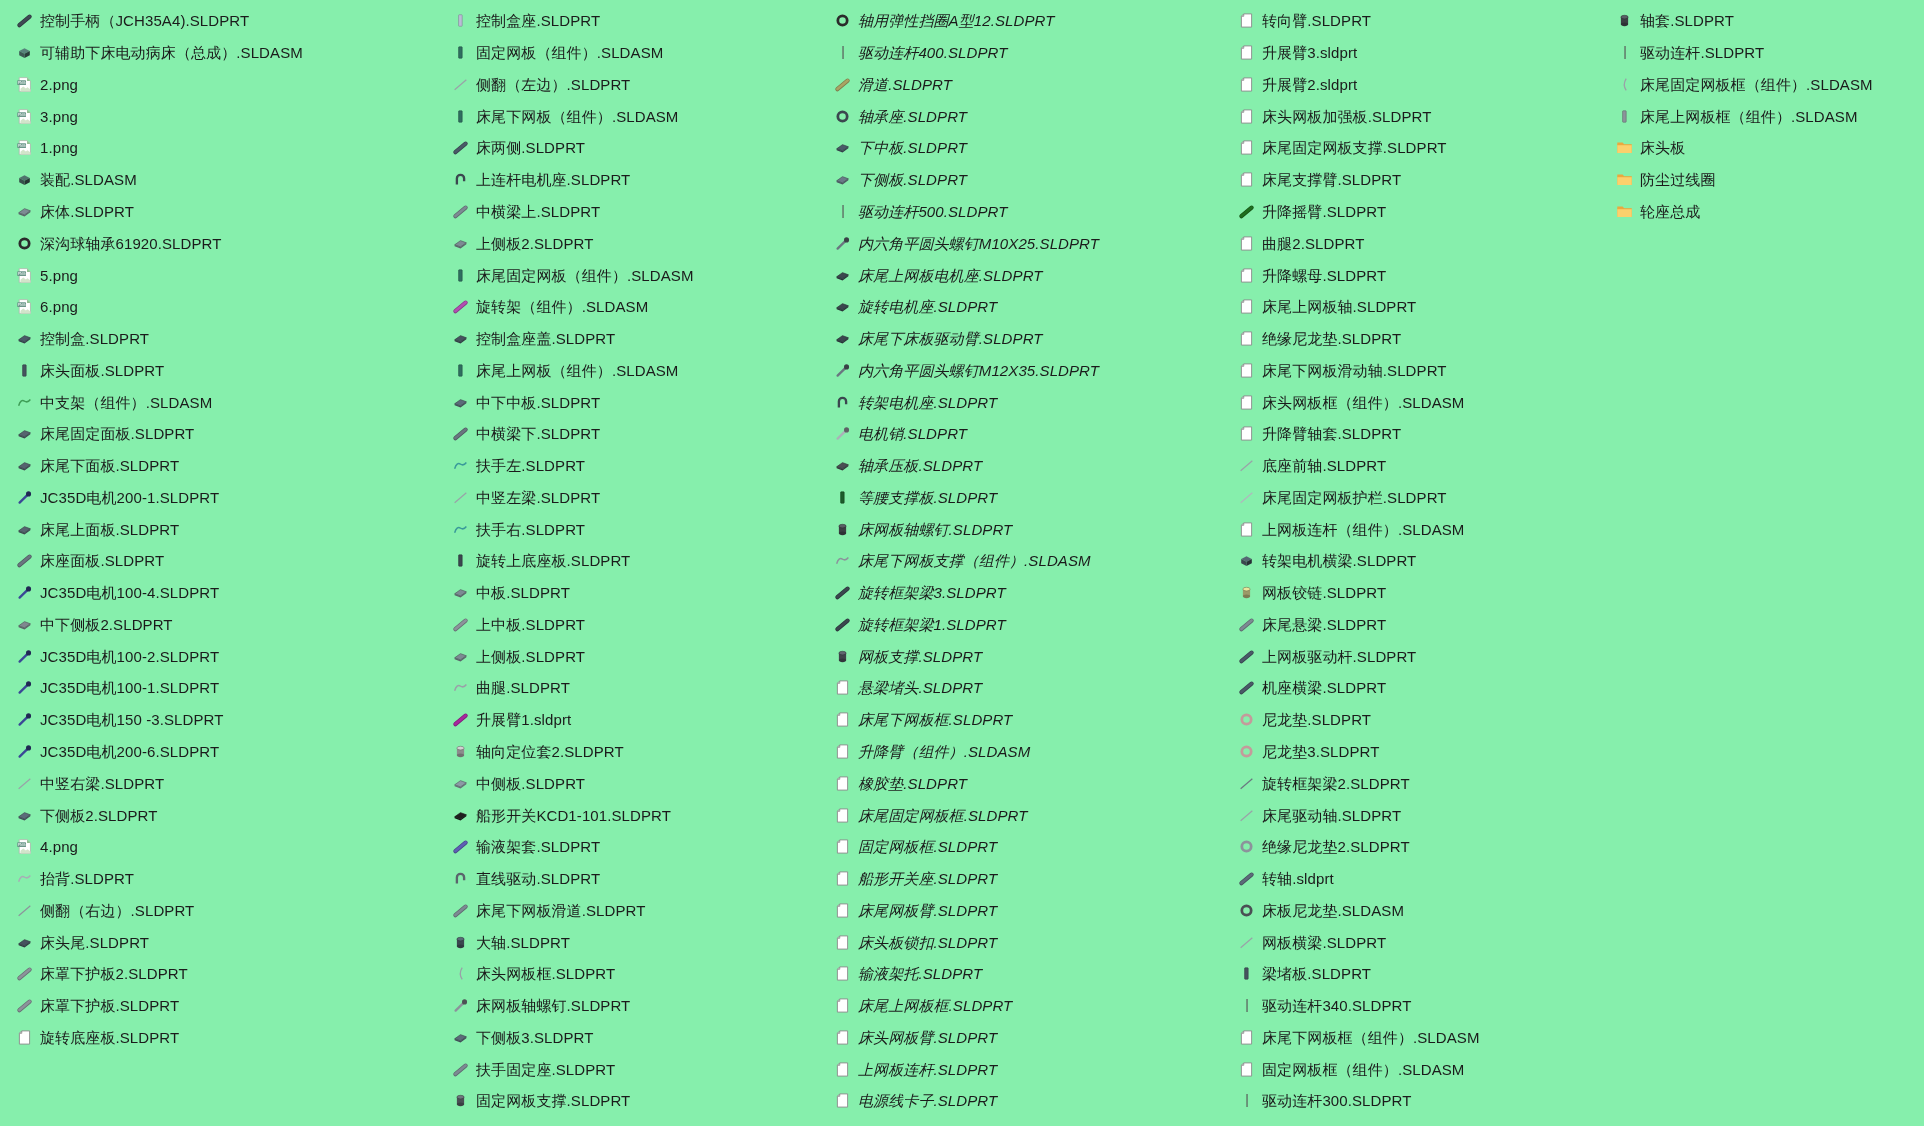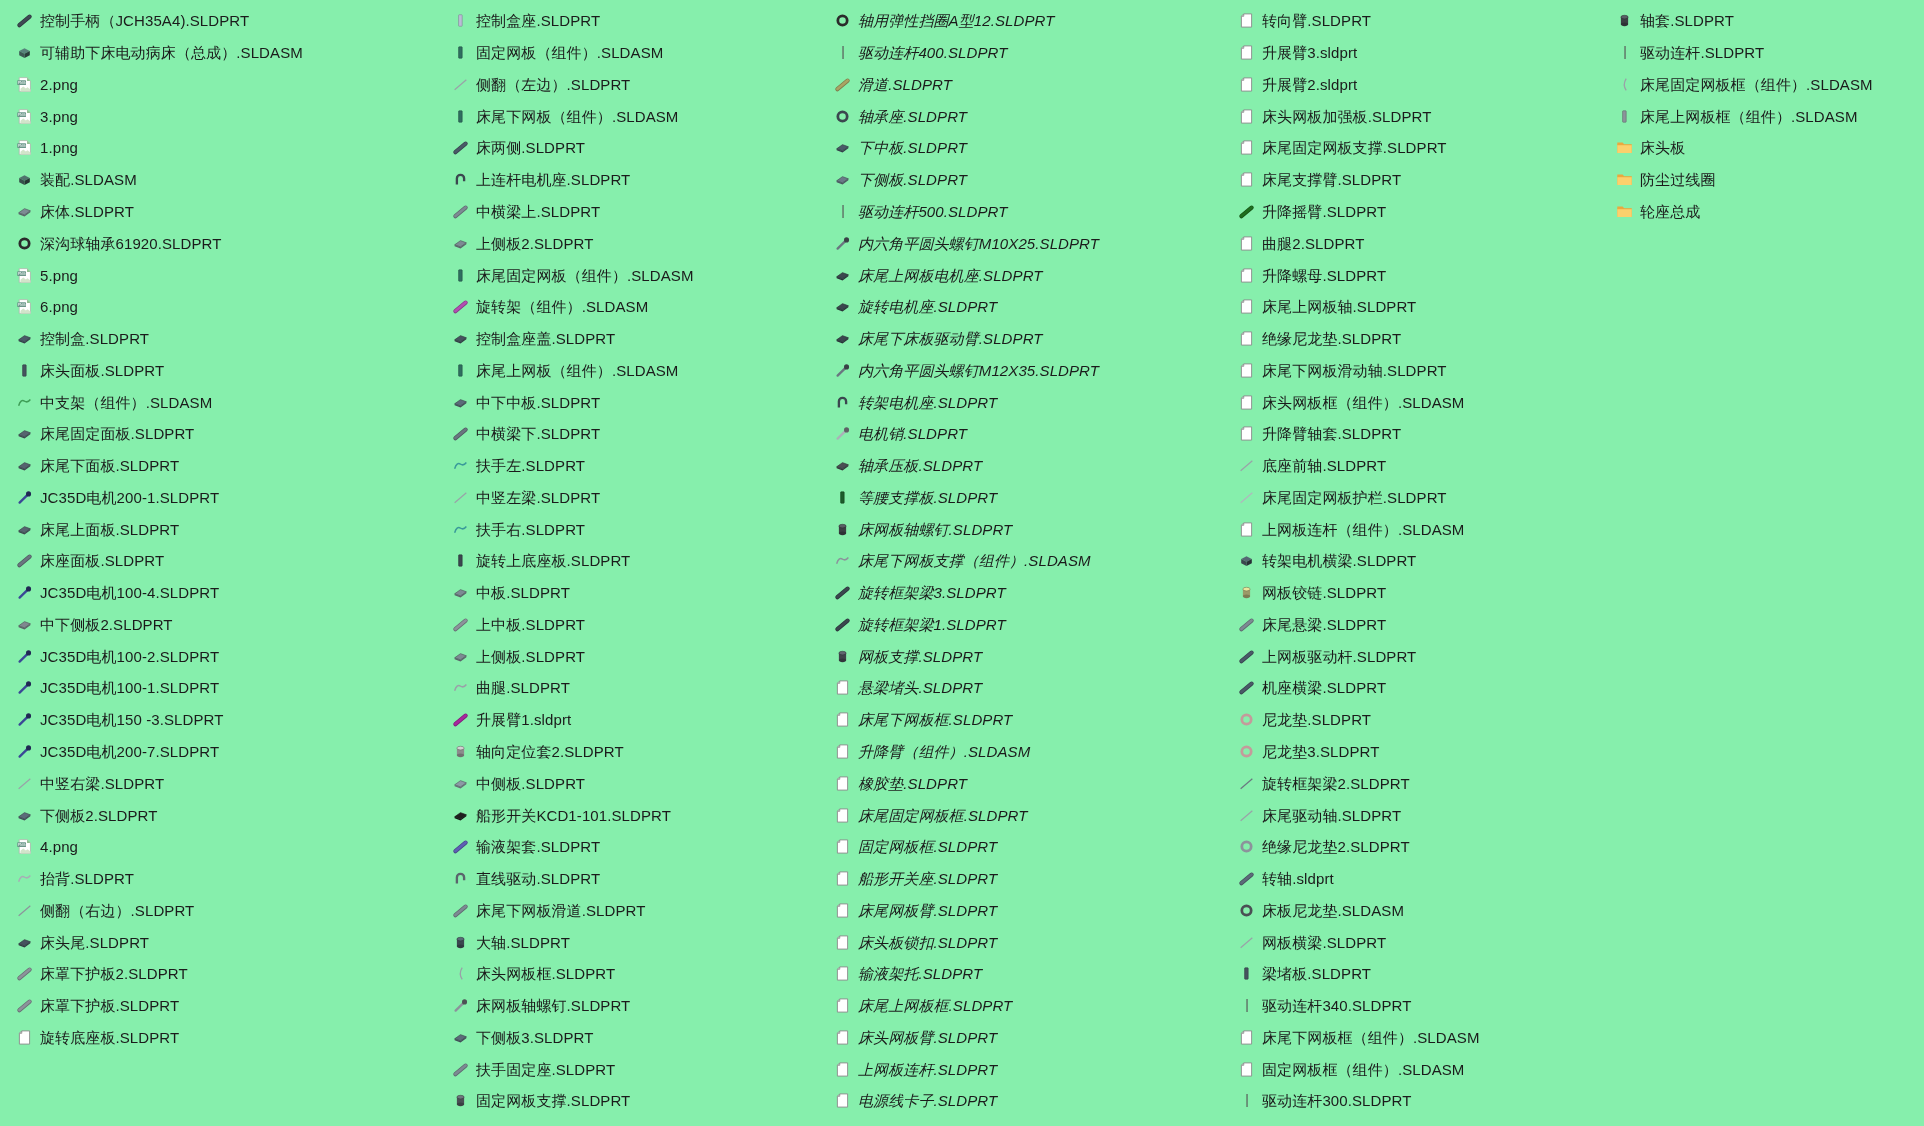--- a/index.html
+++ b/index.html
@@ -262,21 +262,21 @@
         </span>
     <span class="label">JC35D电机150 -3.SLDPRT</span>
   </div>
       <div class="row">
     <span class="icon">
           <svg viewBox="0 0 16 16">
             <line x1="3.4" y1="12.8" x2="10.6" y2="5.8" stroke="#3a4896" stroke-width="2.2" stroke-linecap="round"></line>
             <circle cx="11.8" cy="4.6" r="2.4" fill="rgb(32,40,83)"></circle>
           </svg>
         </span>
-    <span class="label">JC35D电机200-7.SLDPRT</span>
+    <span class="label">JC35D电机200-6.SLDPRT</span>
   </div>
       <div class="row">
     <span class="icon">
           <svg viewBox="0 0 16 16">
             <line x1="2.5" y1="13" x2="13.5" y2="3.5" stroke="#9aa1a8" stroke-width="1.1"></line>
           </svg>
         </span>
     <span class="label">中竖右梁.SLDPRT</span>
   </div>
       <div class="row">

